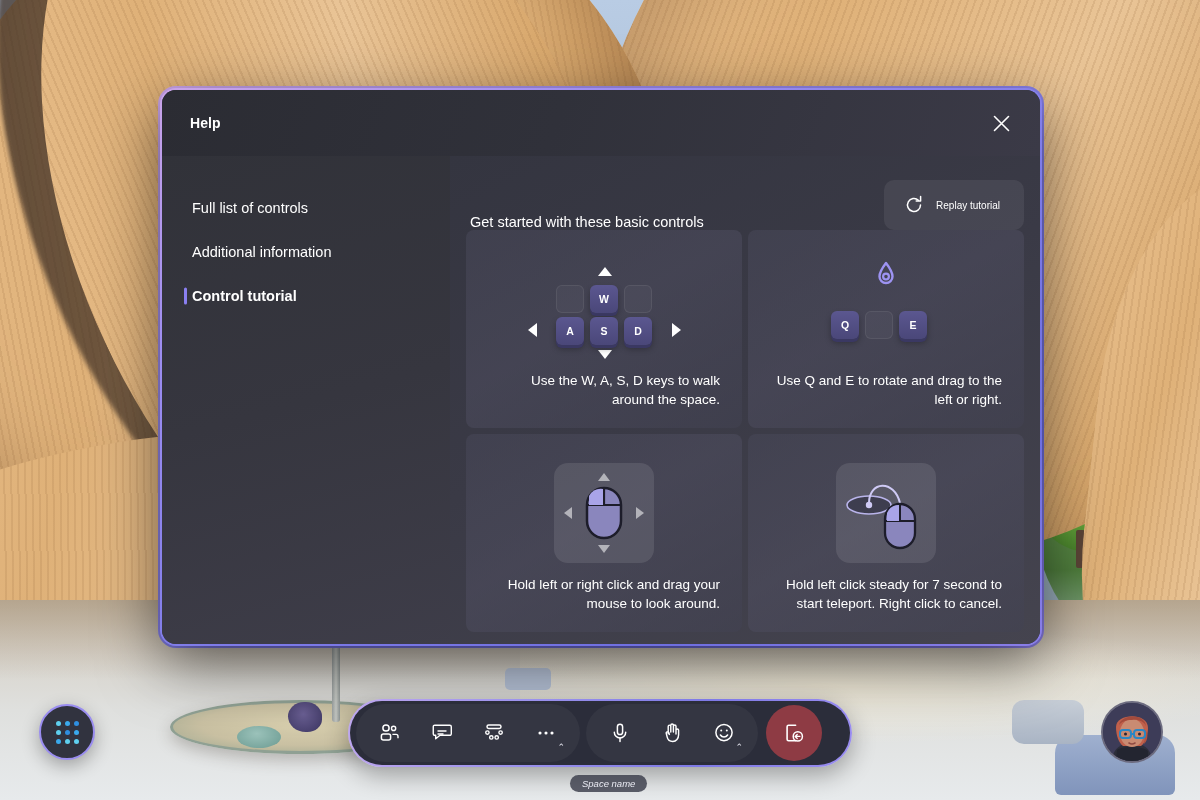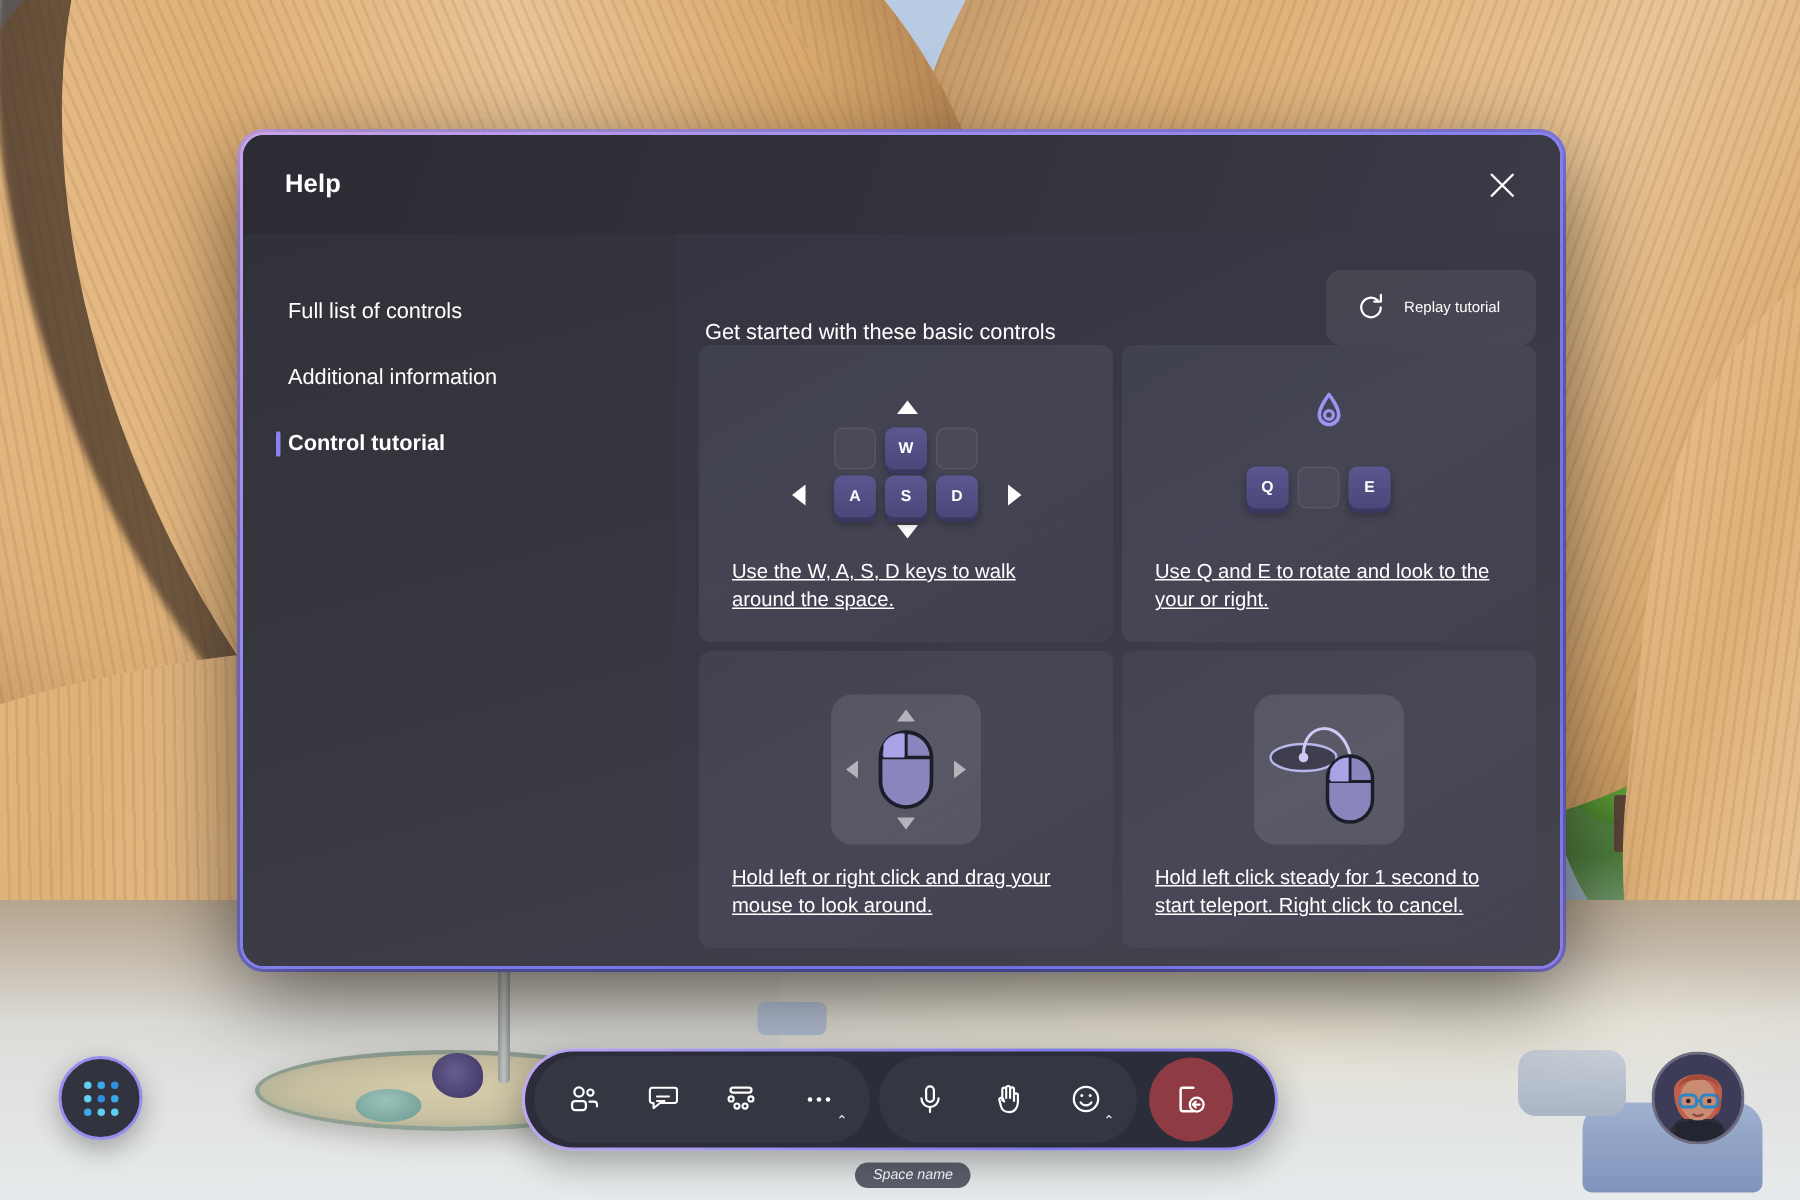--- a/index.html
+++ b/index.html
@@ -168,21 +168,21 @@
     z-index: 0;
   }
 
   .dialog-head {
     position: relative; height: 66px;
     background: linear-gradient(110deg, #2b2c33 0%, #30313a 45%, #3b3a47 100%);
     display: flex; align-items: center; justify-content: space-between;
     padding: 0 22px 0 28px;
   }
   .dialog-title {
-    font-size: 17px; font-weight: bold; color: #ffffff; letter-spacing: .1px;
+    font-size: 14px; font-weight: bold; color: #ffffff; letter-spacing: .1px;
   }
   .close-btn {
     width: 34px; height: 34px; border-radius: 5px;
     display: flex; align-items: center; justify-content: center;
     cursor: pointer;
   }
 
   .dialog-body { display: flex; height: 492px; position: relative; }
 
   .sidebar {
@@ -232,21 +232,21 @@
     background: linear-gradient(150deg, rgba(70,70,86,.62) 0%, rgba(80,79,98,.50) 45%, rgba(66,66,82,.55) 100%);
     display: flex; flex-direction: column; align-items: center; justify-content: flex-start;
     padding-top: 18px;
   }
   .card-visual {
     flex: 1; display: flex; align-items: center; justify-content: center;
     width: 100%;
   }
   .card-caption {
     font-size: 13.5px; line-height: 1.45; color: #fff;
-    text-align: left; padding: 0 22px 18px; max-width: 290px; text-decoration: underline;
+    text-align: right; padding: 0 22px 18px; max-width: 290px;
   }
 
   
   .keypad { position: relative; width: 180px; height: 104px; }
   .kbd {
     position: absolute; width: 28px; height: 28px;
     border-radius: 6px;
     background: linear-gradient(180deg, #5b5790 0%, #4a4779 100%);
     box-shadow: 0 3px 0 #3a3862, 0 4px 6px rgba(0,0,0,.3);
     display: flex; align-items: center; justify-content: center;
@@ -479,21 +479,21 @@
               </svg>
               <div class="kbd k-q">
                   <span>Q</span>
                 </div>
               <div class="kbd empty k-qmid"></div>
               <div class="kbd k-e">
                   <span>E</span>
                 </div>
             </div>
           </div>
-          <div class="card-caption">Use Q and E to rotate and look to the your or right.</div>
+          <div class="card-caption">Use Q and E to rotate and drag to the left or right.</div>
         </div>
 
         <div class="card">
           <div class="card-visual">
             <div class="mouse-tile">
               <div class="m-arr-up"></div>
               <div class="m-arr-down"></div>
               <div class="m-arr-left"></div>
               <div class="m-arr-right"></div>
               <svg width="40" height="56" viewBox="0 0 40 56">
@@ -516,21 +516,21 @@
                 <path d="M27 34 C27 12 52 10 58 34" fill="none" stroke="#cfcaf5" stroke-width="2"></path>
                 <g transform="translate(42,34)">
                   <rect x="1" y="1" width="30" height="44" rx="15" fill="#8a86bd" stroke="#1d1d2a" stroke-width="2.3"></rect>
                   <path d="M1 18 L31 18" stroke="#1d1d2a" stroke-width="2"></path>
                   <path d="M16 1 L16 18" stroke="#1d1d2a" stroke-width="2"></path>
                   <path d="M3 18 L3 10 A13 13 0 0 1 15 2 L15 18 Z" fill="#a9a4e8"></path>
                 </g>
               </svg>
             </div>
           </div>
-          <div class="card-caption">Hold left click steady for 1 second to start teleport. Right click to cancel.</div>
+          <div class="card-caption">Hold left click steady for 7 second to start teleport. Right click to cancel.</div>
         </div>
 
       </div>
     </div>
   </div>
 </div>
 
 <div class="apps-btn">
   <div class="dots-grid">
     <i></i>

